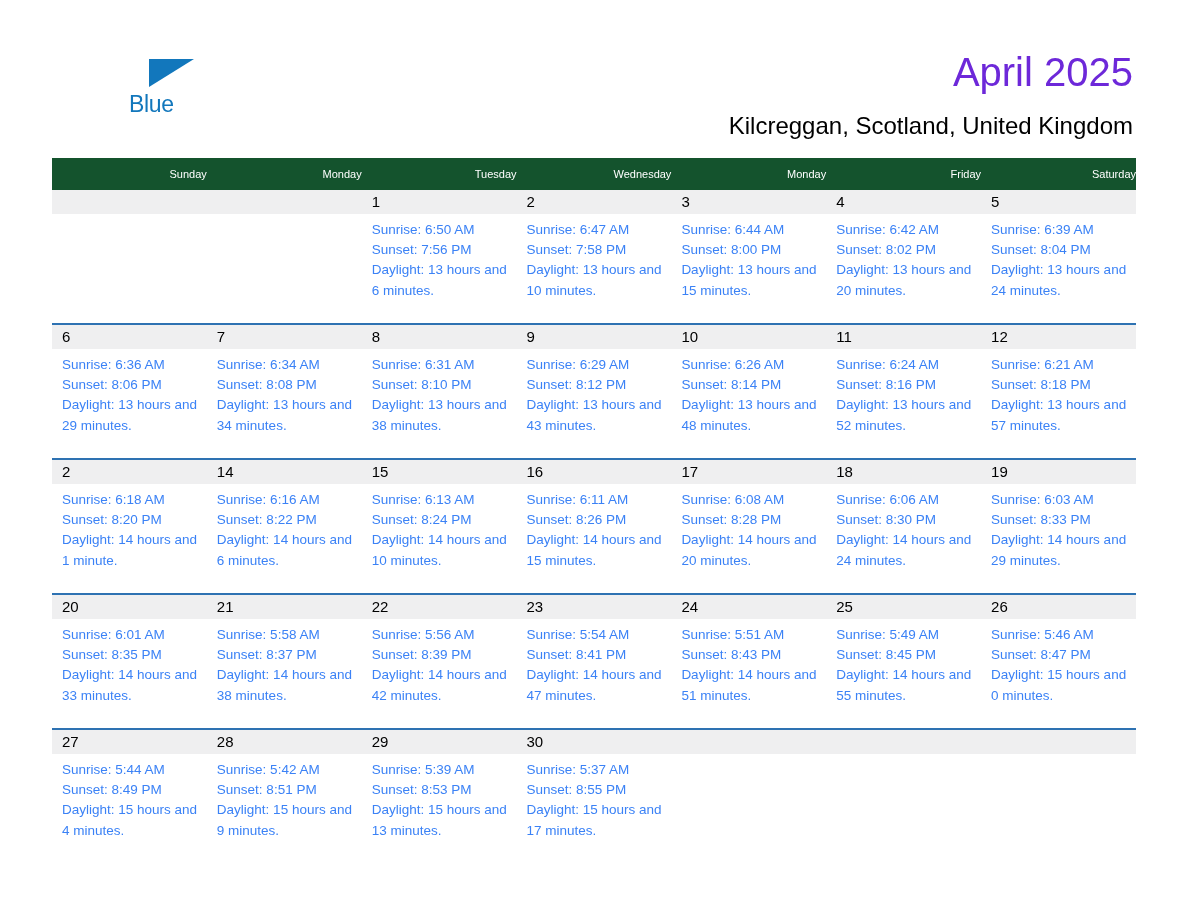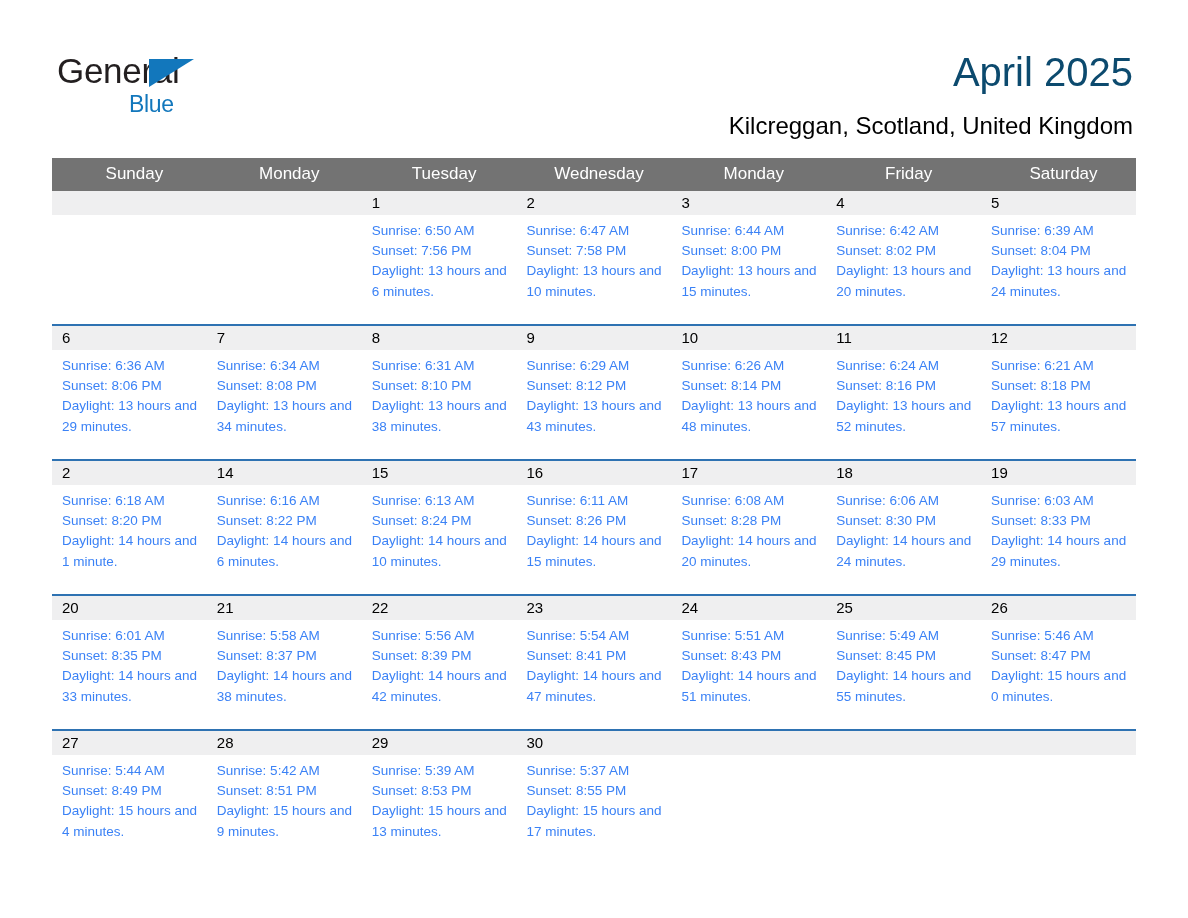--- a/index.html
+++ b/index.html
@@ -64,21 +64,21 @@
     color: #1277bc;
     line-height: 38px;
     white-space: nowrap;
   }
   .title {
     position: absolute;
     right: 55px;
     top: 48px;
     font-size: 40px;
     line-height: 48px;
-    color: #0c4a6e;
+    color: #6d28d9;
     text-align: right;
     white-space: nowrap;
   }
   .subtitle {
     position: absolute;
     right: 55px;
     top: 111px;
     font-size: 24px;
     line-height: 29px;
     color: #000;
@@ -94,25 +94,25 @@
     width: 1084px;
   }
   .cal-table {
     width: 1084px;
     border-collapse: collapse;
     table-layout: fixed;
   }
   .cal-table col { width: 154.857px; }
 
   thead th {
-    background: #737373;
+    background: #14532d;
     color: #ffffff;
-    font-size: 17px;
+    font-size: 11px;
     font-weight: normal;
-    text-align: center;
+    text-align: right;
     padding: 6px 0 7px 10px;
     height: 19px;
     vertical-align: middle;
   }
 
   tbody tr.week > td {
     vertical-align: top;
     padding: 0;
     border-top: 2px solid #2e72b2;
     height: 133px;
@@ -147,21 +147,20 @@
   td.empty .cell-body { visibility: hidden; }
 </style>
 </head>
 <body>
 
 <div class="page">
 
   <div class="header">
 
     <div class="logo">
-      <span class="logo-line1">General</span>
       <span class="logo-tri"></span>
       <span class="logo-line2">Blue</span>
     </div>
 
     <div class="title">April 2025</div>
     <div class="subtitle">Kilcreggan, Scotland, United Kingdom</div>
   </div>
 
   <div class="calendar">
     <table class="cal-table">

